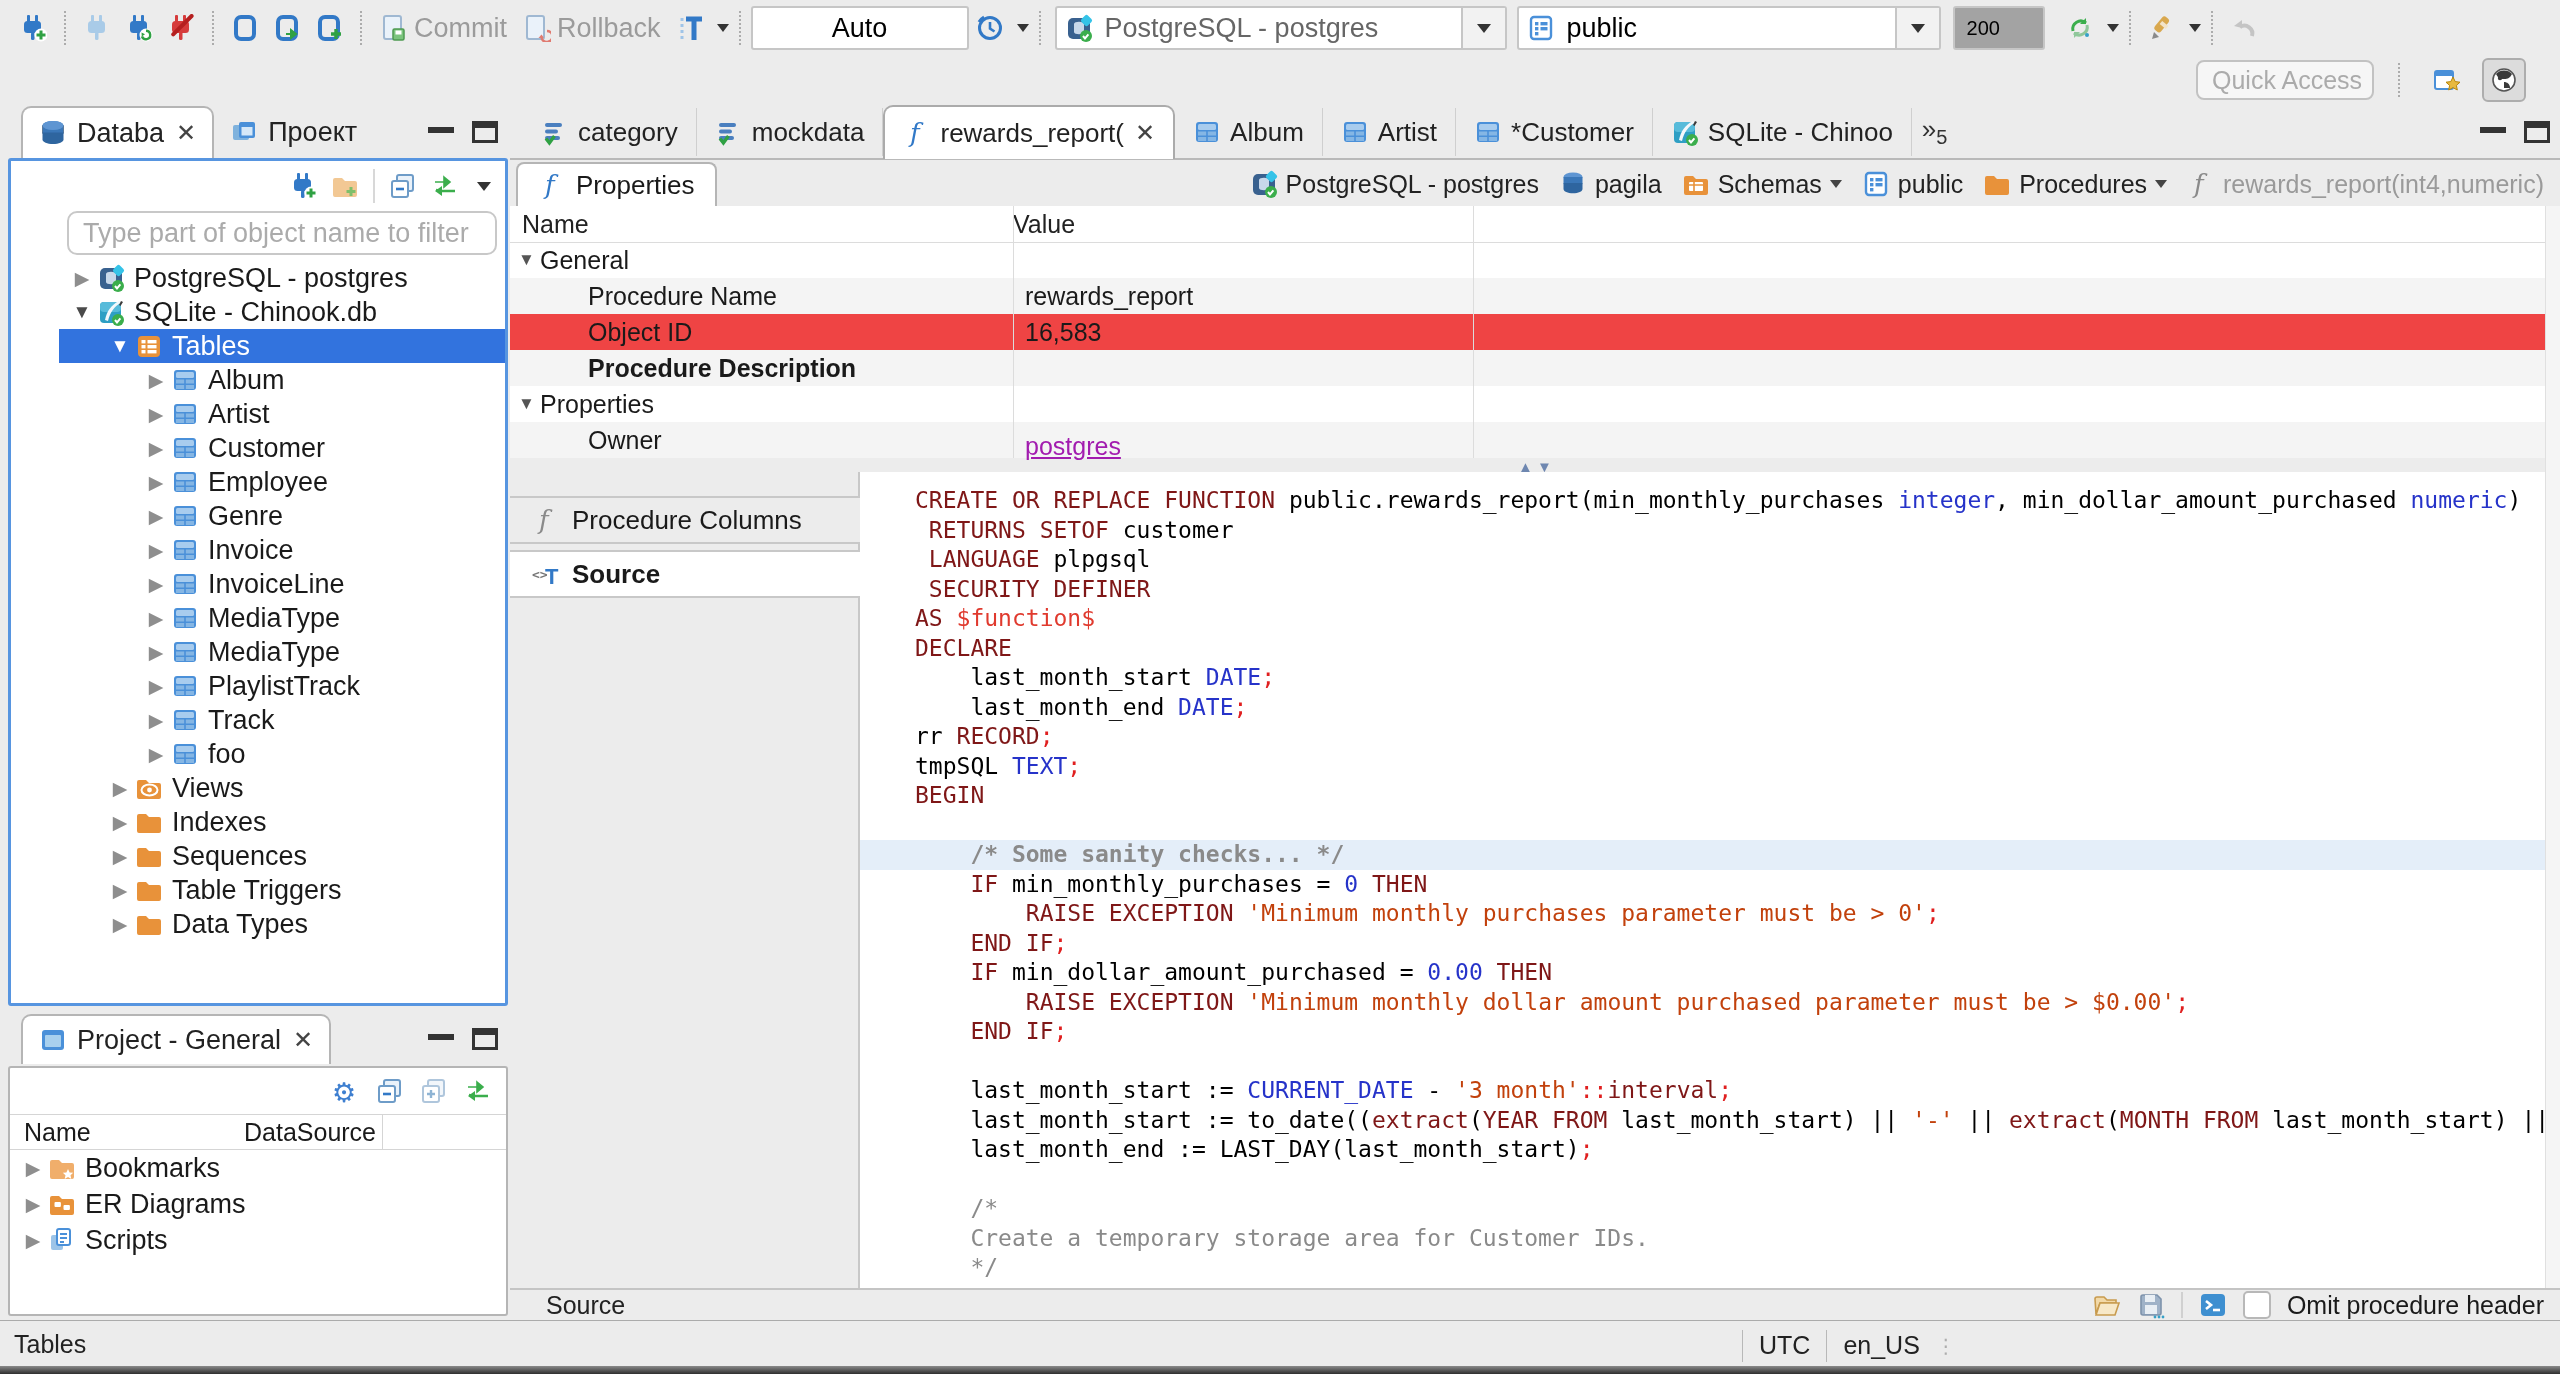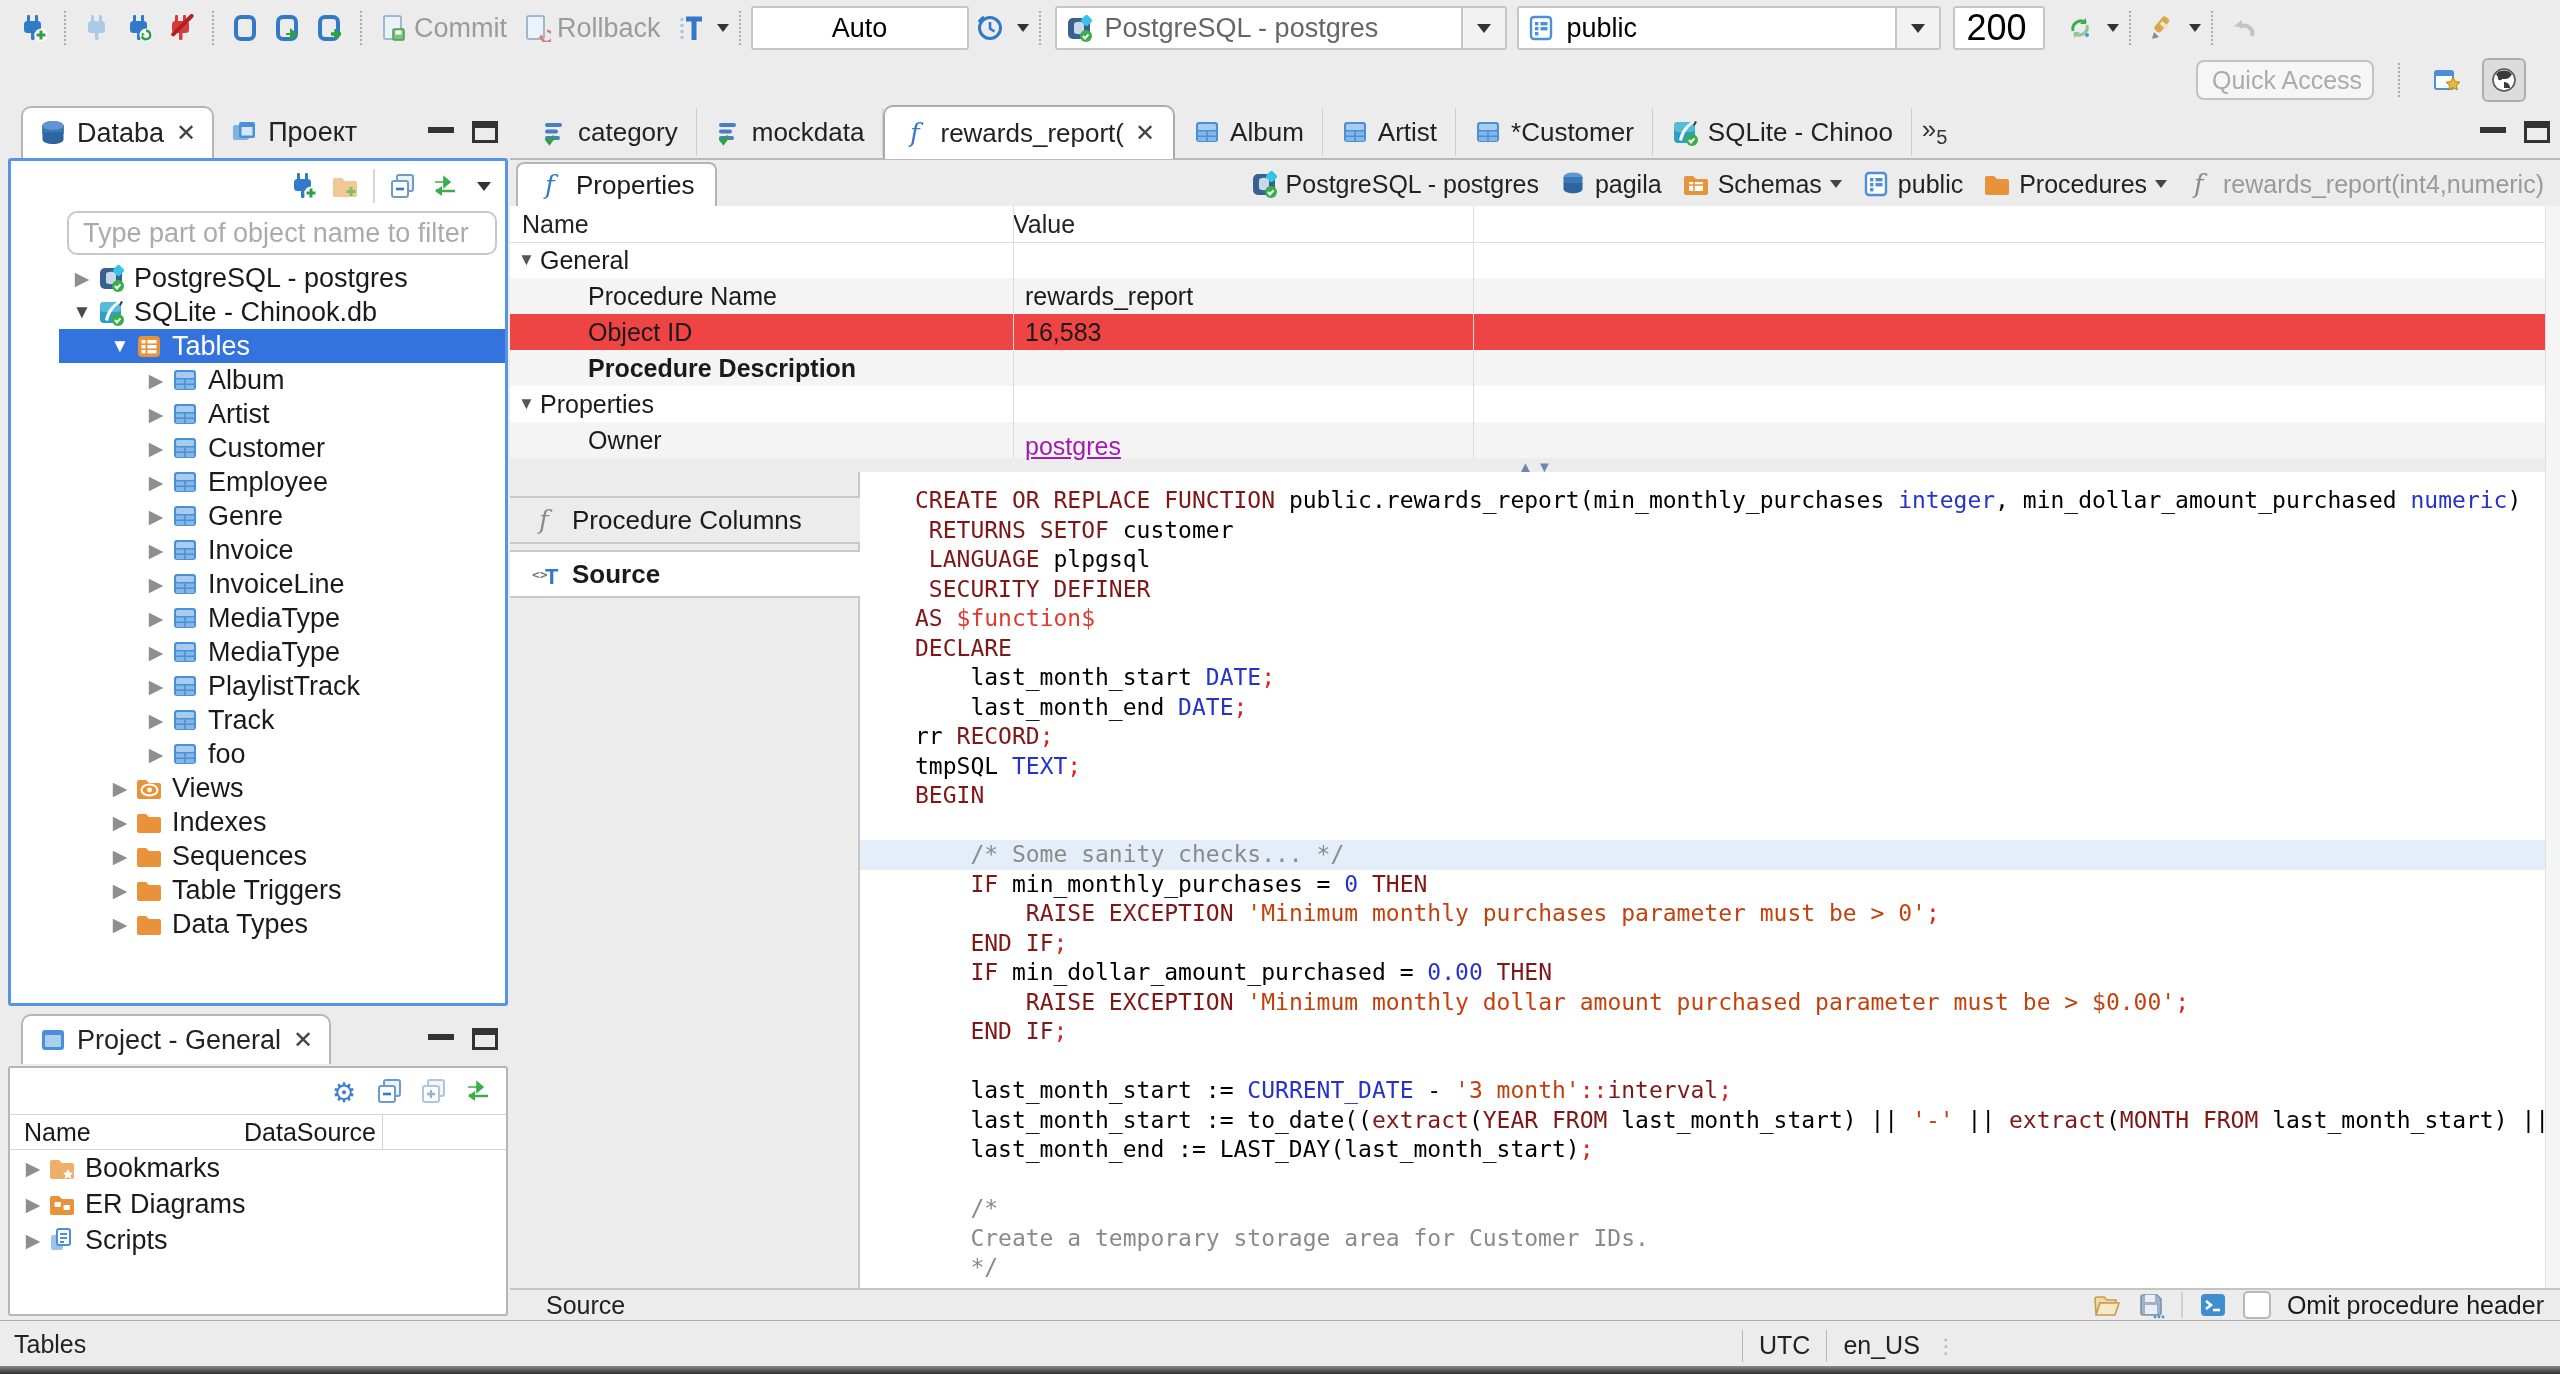--- a/index.html
+++ b/index.html
@@ -17,21 +17,21 @@
   .dd.small { border-left-width:6px; border-right-width:6px; border-top-width:8px; }
   .combo { height:44px; background:#fff; border:2px solid #C6C6C6; border-radius:3px; display:flex; align-items:center; flex:0 0 auto; overflow:hidden; }
   .combo .ctext { font-size:27px; color:#666; padding:0 12px; white-space:nowrap; flex:1; }
   .combo .cbtn { width:44px; align-self:stretch; border-left:2px solid #C6C6C6; background:#F2F2F2; display:flex; align-items:center; justify-content:center; }
   .combo .cbtn .dd { margin:0; }
   #auto-combo { width:218px; justify-content:center; }
   #auto-combo .ctext { color:#000; text-align:center; }
   #conn-combo { width:452px; margin-left:4px; }
   #schema-combo { width:424px; margin-left:10px; }
   .combo .cicon { margin-left:8px; flex:0 0 auto; display:flex; }
-  #fetch-input { width:92px; height:44px; border:2px solid #C6C6C6; border-radius:3px; font-size:36px; padding-left:12px; margin-left:12px; font-family:inherit; color:#000; background:#ffffff; }
+  #fetch-input { width:92px; height:44px; border:2px solid #C6C6C6; border-radius:3px; font-size:20px; padding-left:12px; margin-left:12px; font-family:inherit; color:#000; background:#a3a3a3; }
   .tb-row2 { position:absolute; top:58px; left:2196px; display:flex; align-items:center; gap:14px; }
   #quick-access { width:178px; height:40px; border:2px solid #C2C2C2; border-radius:8px; background:#F6F6F6; font-size:25px; color:#333; padding-left:14px; font-family:inherit; }
   #quick-access::placeholder { color:#ABABAB; }
   .persp { width:44px; height:44px; display:flex; align-items:center; justify-content:center; border-radius:6px; }
   .persp.pressed { background:#DCDCDC; border:2px solid #ADADAD; }
 
   
   .tabbar { position:absolute; display:flex; align-items:center;padding-left:13px; }
   .vtab { height:52px; display:flex; align-items:center; gap:10px; padding:0 16px; font-size:27px; color:#222; }
   .vtab.active { background:#fff; border:2px solid #B5B5B5; border-bottom:none; border-radius:10px 10px 0 0; }
@@ -95,21 +95,21 @@
   .split-arrows { position:absolute; left:1008px; top:0; display:flex; gap:6px; color:#6E87B0; font-size:15px; }
 
   
   #subtabs { position:absolute; top:472px; left:510px; width:350px; bottom:86px; background:#ECECEC; border-right:2px solid #C8C8C8; }
   .stab { position:absolute; left:0; width:350px; height:48px; display:flex; align-items:center; gap:12px; padding-left:22px; font-size:26px; background:#ECECEC; border-top:2px solid #C8C8C8; border-bottom:2px solid #C8C8C8; }
   .stab.active { background:#fff; font-weight:bold; width:352px; border-right:none; }
 
   #code { position:absolute; top:472px; left:860px; right:15px; bottom:86px; background:#fff; overflow:hidden;
           font-family:"DejaVu Sans Mono",monospace; font-size:23px; line-height:29.5px; padding:14px 0 0 55px; white-space:pre; }
   .cl { height:29.5px; }
-  .cl.hl { background:#E4EEF9; margin-left:-55px; padding-left:55px; }
+  .cl.hl { background:#E4EEF9; margin-left:-55px; padding-left:55px;font-weight:bold; }
   .k { color:#7F1717; } .t { color:#2633C9; } .n { color:#2633C9; }
   .s { color:#c2410c; } .p { color:#E01F1F; } .c { color:#8A8A8A; } .q { color:#E03A2E; } .d { color:#000; }
 
   #right-scroll { position:absolute; top:206px; right:0; width:15px; bottom:86px; background:#F5F5F5; border-left:1px solid #E0E0E0; }
 
   
   #ed-footer { position:absolute; left:510px; right:0; bottom:54px; height:32px; background:#ECECEC; border-top:2px solid #C4C4C4; display:flex; align-items:center; font-size:25px; }
   #ed-footer .flabel { margin-left:36px; color:#222; }
   .fright { margin-left:auto; display:flex; align-items:center; gap:16px; padding-right:16px; }
   .fsep { width:0; border-left:2px solid #D0D0D0; height:26px; }

